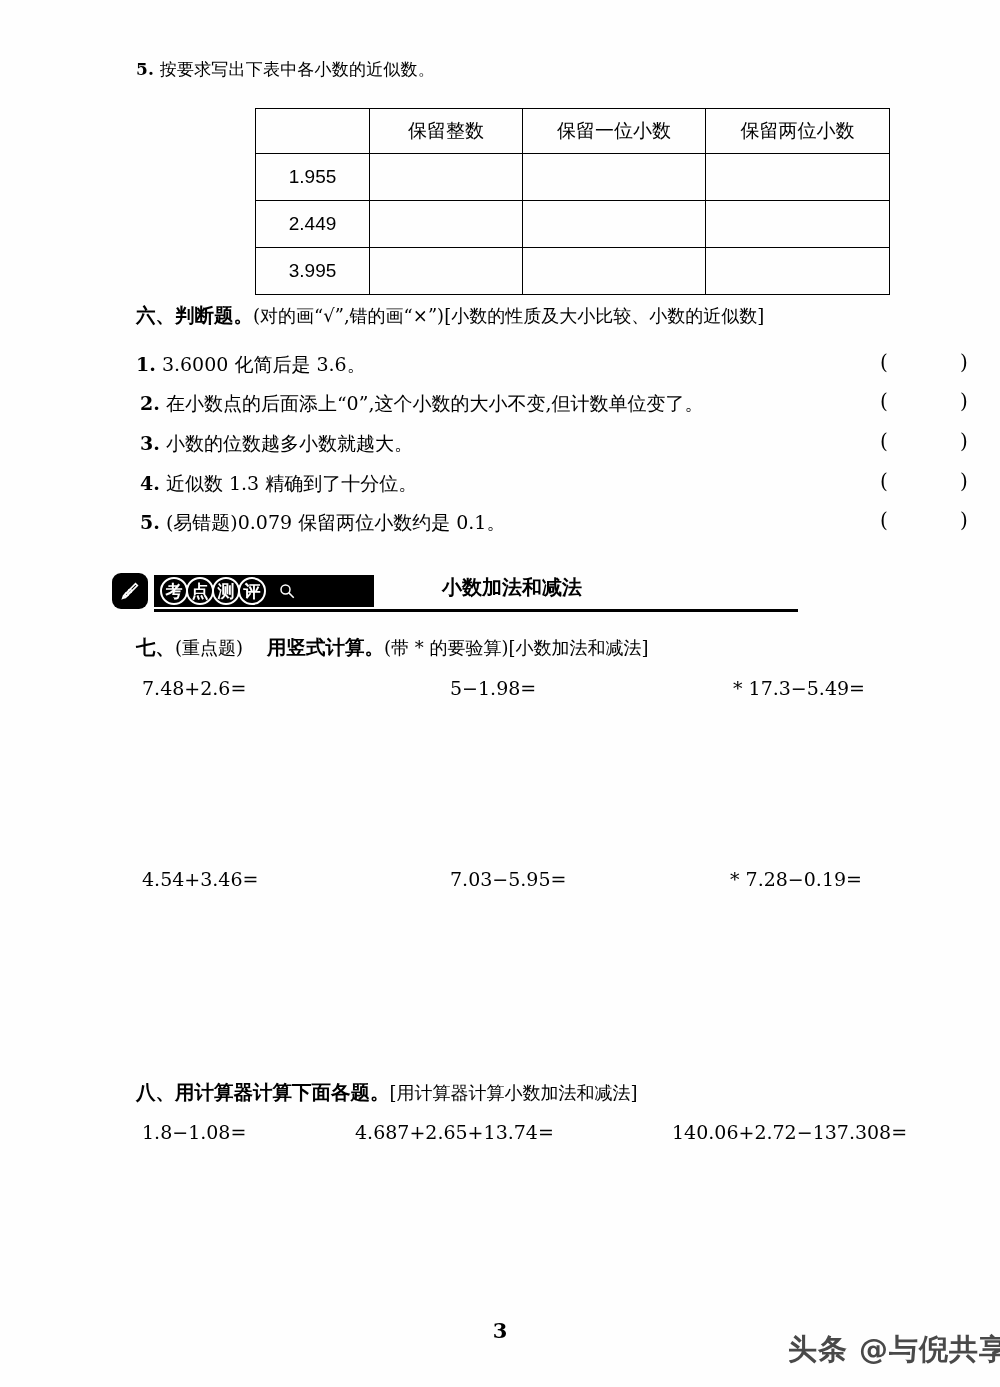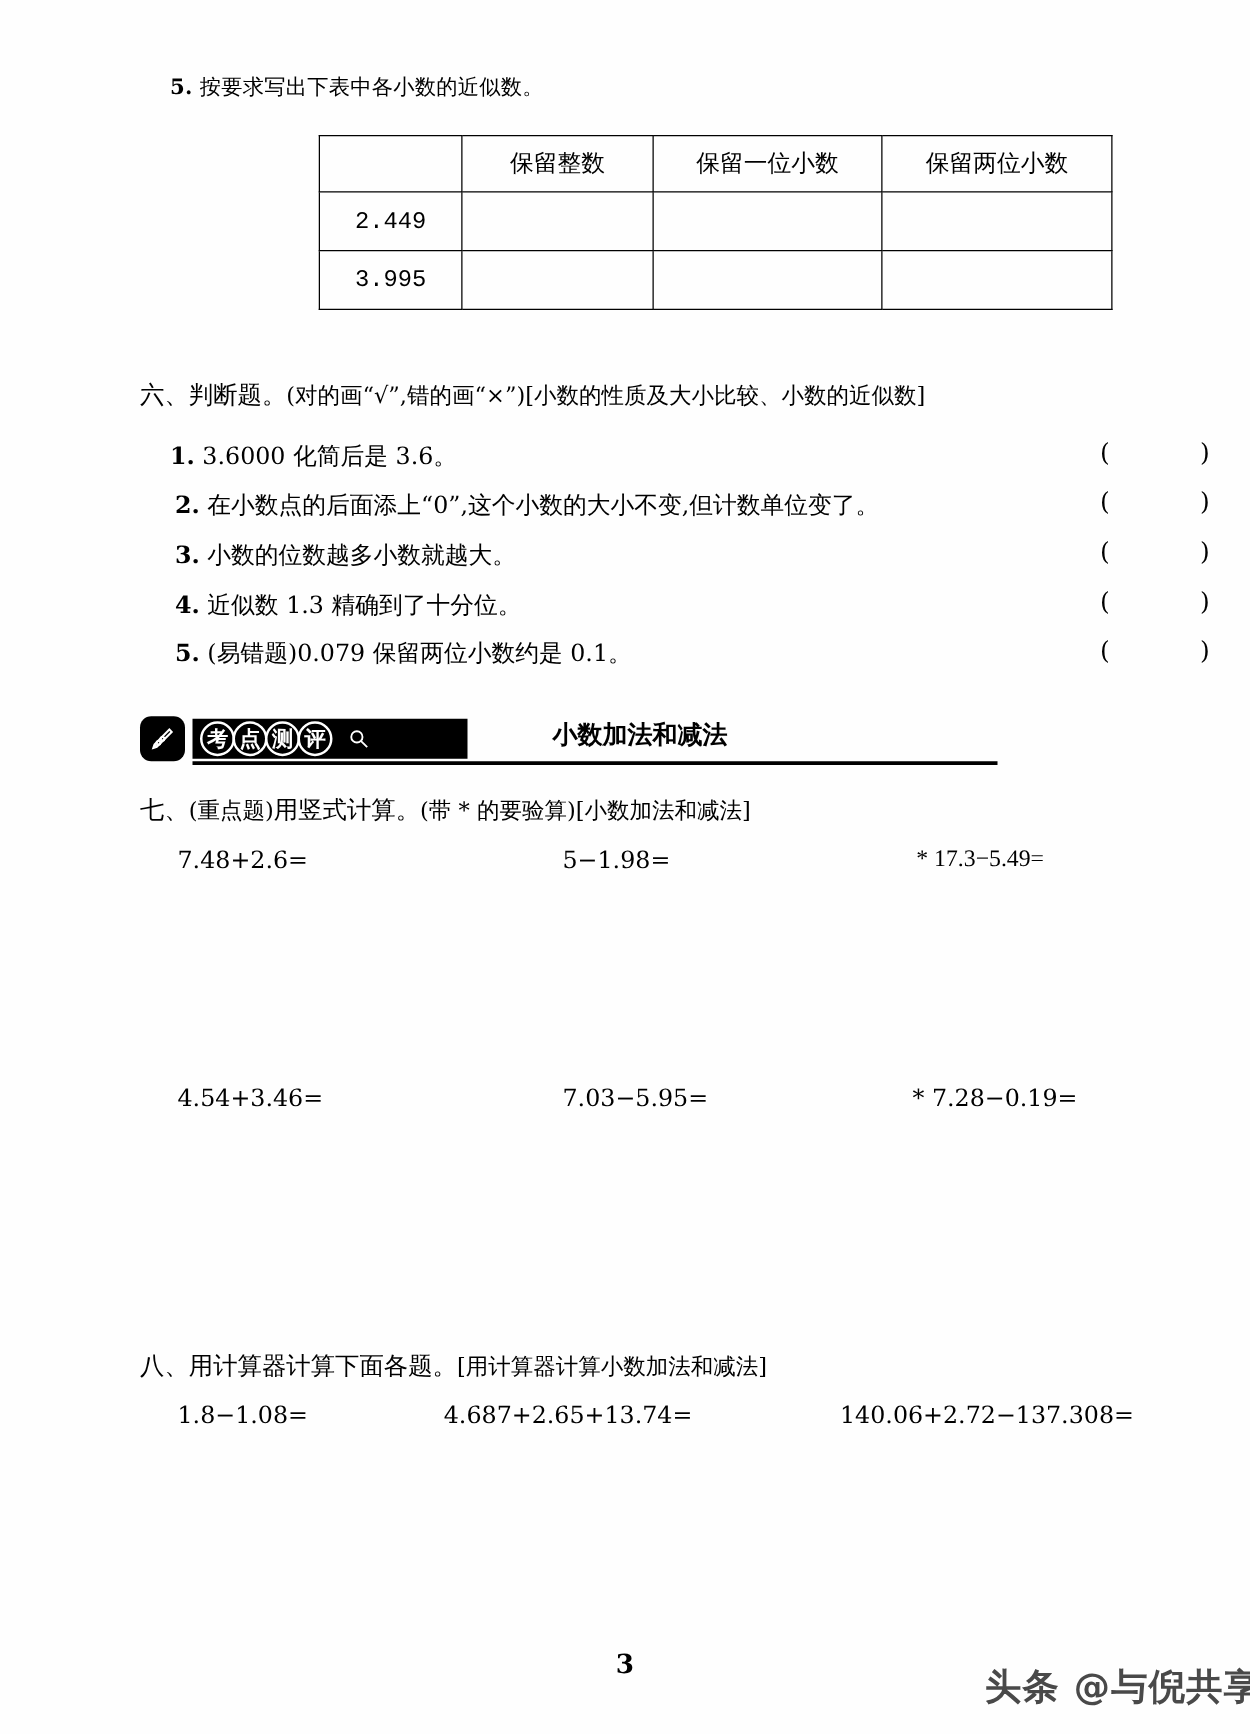--- a/index.html
+++ b/index.html
@@ -30,21 +30,21 @@
     white-space: nowrap;
   }
   .bold { font-weight: bold; }
 
   .sec-head {
     position: absolute;
     font-size: 19.5px;
     white-space: nowrap;
     font-family: "DejaVu Serif", "Liberation Serif", serif;
   }
-  .sec-head .cn-b { font-weight: normal; }
+  .sec-head .cn-b { font-weight: bold; margin-left: 24px; }
   .sec-head .cn-n { font-weight: normal; font-size: 18px; }
 
   .item {
     position: absolute;
     font-size: 19px;
     white-space: nowrap;
   }
   .item .num { font-weight: bold; }
 
   .paren {
@@ -57,21 +57,21 @@
     position: absolute;
     border-collapse: collapse;
     table-layout: fixed;
   }
   .tbl td {
     border: 1.6px solid #000;
     height: 46px;
     text-align: center;
     vertical-align: middle;
     font-size: 19px;
-    font-family: Liberation Mono, monospace;
+    font-family: Liberation Sans, sans-serif;
     padding: 0;
     margin-top: 23px;
   }
   .tbl td.hdr { height: 44px; }
   .c0 { width: 113px; }
   .c1 { width: 152px; }
   .c2 { width: 182px; }
   .c3 { width: 183px; }
 
   
@@ -179,20 +179,26 @@
     <span>按要求写出下表中各小数的近似数。</span>
   </div>
 
   <table class="tbl" style="left:255px; top:108px;">
     <tbody>
         <tr>
       <td class="c0 hdr"></td>
       <td class="c1 hdr">保留整数</td>
       <td class="c2 hdr">保留一位小数</td>
       <td class="c3 hdr">保留两位小数</td>
+    </tr>
+    <tr>
+      <td class="c0">1.955</td>
+      <td class="c1"></td>
+      <td class="c2"></td>
+      <td class="c3"></td>
     </tr>
     <tr>
       <td class="c0">2.449</td>
       <td class="c1"></td>
       <td class="c2"></td>
       <td class="c3"></td>
     </tr>
     <tr>
       <td class="c0">3.995</td>
       <td class="c1"></td>
@@ -265,21 +271,21 @@
     <div class="banner-title">小数加法和减法</div>
     <div class="banner-rule"></div>
   </div>
 
   <div class="sec-head" style="left:112px; top:634px;">
     <span class="cn-b">七、</span><span class="cn-n">(重点题)</span><span class="cn-b">用竖式计算。</span><span class="cn-n">(带 * 的要验算)</span><span class="cn-n">[小数加法和减法]</span>
   </div>
 
   <div class="item" style="left:142px; top:677px;">7.48+2.6=</div>
   <div class="item" style="left:450px; top:677px;">5−1.98=</div>
-  <div class="item" style="left:733px; top:677px;font-family:Liberation Serif, serif;">* 17.3−5.49=</div>
+  <div class="item" style="left:733px; top:677px;">* 17.3−5.49=</div>
 
   <div class="item" style="left:142px; top:868px;">4.54+3.46=</div>
   <div class="item" style="left:450px; top:868px;">7.03−5.95=</div>
   <div class="item" style="left:730px; top:868px;">* 7.28−0.19=</div>
 
   <div class="sec-head" style="left:112px; top:1079px;">
     <span class="cn-b">八、用计算器计算下面各题。</span><span class="cn-n">[用计算器计算小数加法和减法]</span>
   </div>
 
   <div class="item" style="left:142px; top:1121px;">1.8−1.08=</div>

